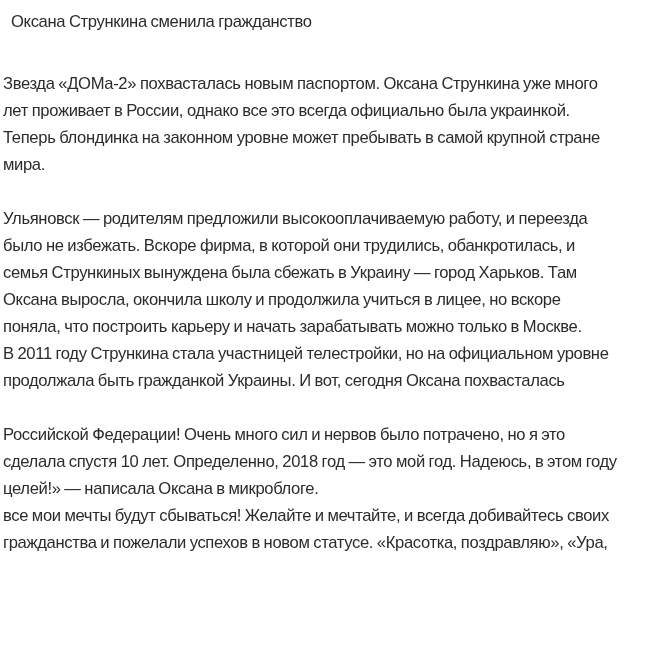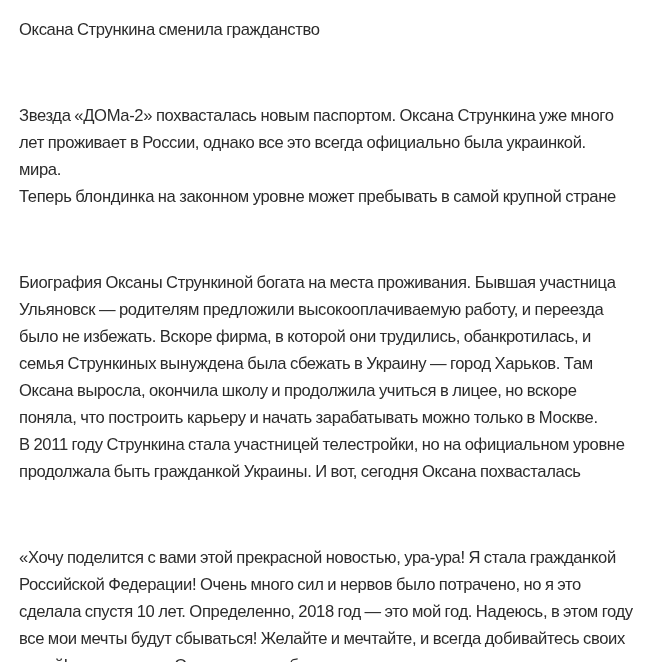--- a/index.html
+++ b/index.html
@@ -15,68 +15,66 @@
     .article {
       padding: 0 4px 0 3px;
       color: #2b2b2b;
       font-family: "Liberation Sans", "DejaVu Sans", sans-serif;
       font-size: 16.6px;
       line-height: 27px;
       letter-spacing: -0.35px;
       word-spacing: -0.5px;
     }
     .title {
-      margin: 16px;
+      margin: 8px;
       padding-top: 0px;
       font-size: 16.6px;
       font-weight: normal;
       line-height: 27px;
       height: 27px;
     }
     .para {
-      margin: 16px;
+      margin: 0;
     }
     .gap {
       height: 27px;
     }
     .line {
       display: block;
       white-space: nowrap;
       height: 27px;
     }
   </style>
 </head>
 <body>
 
 <div class="article">
   <h1 class="title">Оксана Стрункина сменила гражданство</h1>
   <div class="gap"></div>
 
   <p class="para">
     <span class="line">Звезда «ДОМа-2» похвасталась новым паспортом. Оксана Стрункина уже много</span>
     <span class="line">лет проживает в России, однако все это всегда официально была украинкой.</span>
+    <span class="line">Теперь блондинка на законном уровне может пребывать в самой крупной стране</span>
     <span class="line">мира.</span>
-    <span class="line">Теперь блондинка на законном уровне может пребывать в самой крупной стране</span>
   </p>
   <div class="gap"></div>
 
   <p class="para">
-    <span class="line">Биография Оксаны Стрункиной богата на места проживания. Бывшая участница</span>
     <span class="line">Ульяновск — родителям предложили высокооплачиваемую работу, и переезда</span>
     <span class="line">было не избежать. Вскоре фирма, в которой они трудились, обанкротилась, и</span>
     <span class="line">семья Стрункиных вынуждена была сбежать в Украину — город Харьков. Там</span>
     <span class="line">Оксана выросла, окончила школу и продолжила учиться в лицее, но вскоре</span>
     <span class="line">поняла, что построить карьеру и начать зарабатывать можно только в Москве.</span>
     <span class="line">В 2011 году Стрункина стала участницей телестройки, но на официальном уровне</span>
     <span class="line">продолжала быть гражданкой Украины. И вот, сегодня Оксана похвасталась</span>
   </p>
   <div class="gap"></div>
 
   <p class="para">
-    <span class="line">«Хочу поделится с вами этой прекрасной новостью, ура-ура! Я стала гражданкой</span>
     <span class="line">Российской Федерации! Очень много сил и нервов было потрачено, но я это</span>
     <span class="line">сделала спустя 10 лет. Определенно, 2018 год — это мой год. Надеюсь, в этом году</span>
+    <span class="line">целей!» — написала Оксана в микроблоге.</span>
     <span class="line">все мои мечты будут сбываться! Желайте и мечтайте, и всегда добивайтесь своих</span>
-    <span class="line">целей!» — написала Оксана в микроблоге.</span>
     <span class="line">гражданства и пожелали успехов в новом статусе. «Красотка, поздравляю», «Ура,</span>
 
   </p>
 </div>
 
 </body></html>

